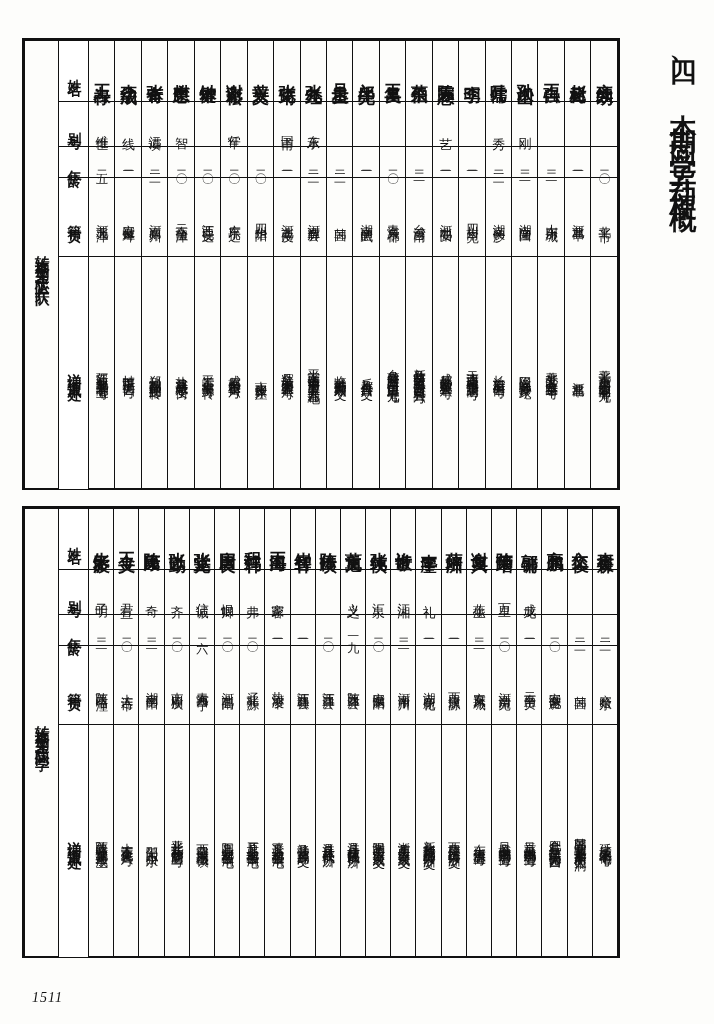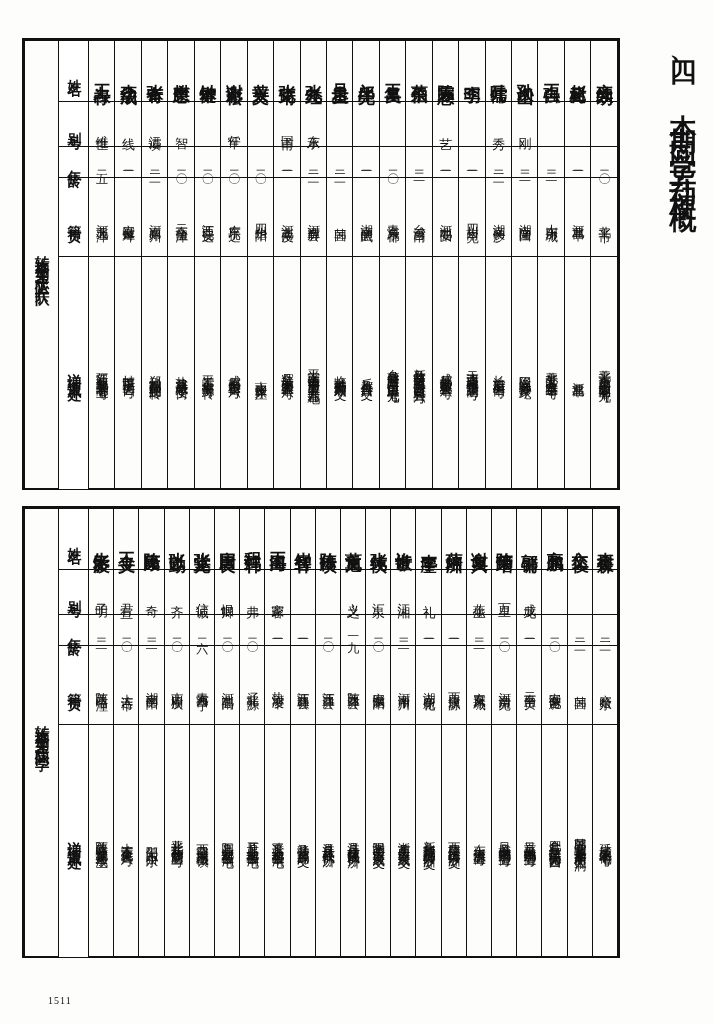--- a/index.html
+++ b/index.html
@@ -70,24 +70,25 @@
   .f-native{font-size:12.5px;letter-spacing:2px;}
   .f-addr{font-size:12.5px;letter-spacing:1.5px;}
   .f-label{font-size:14px;font-weight:700;letter-spacing:4px;}
   .f-banner{font-size:14.5px;font-weight:700;letter-spacing:4px;}
 
   td.col-label{width:30px;background:#fff;}
   td.col-banner{width:34px;}
   
   .folio{
     position:absolute;
-    left:48px;bottom:18px;
-    font-size:10px;
+    left:32px;bottom:18px;
+    font-size:14px;
     letter-spacing:1px;
     font-family:"Liberation Serif",serif;
+    font-style:italic;
   }
 </style>
 </head>
 <body>
 
 <div class="page">
 
   <div class="section-title">四、本期同学异动梗概</div>
 
   <div class="tbl-wrap t1">

